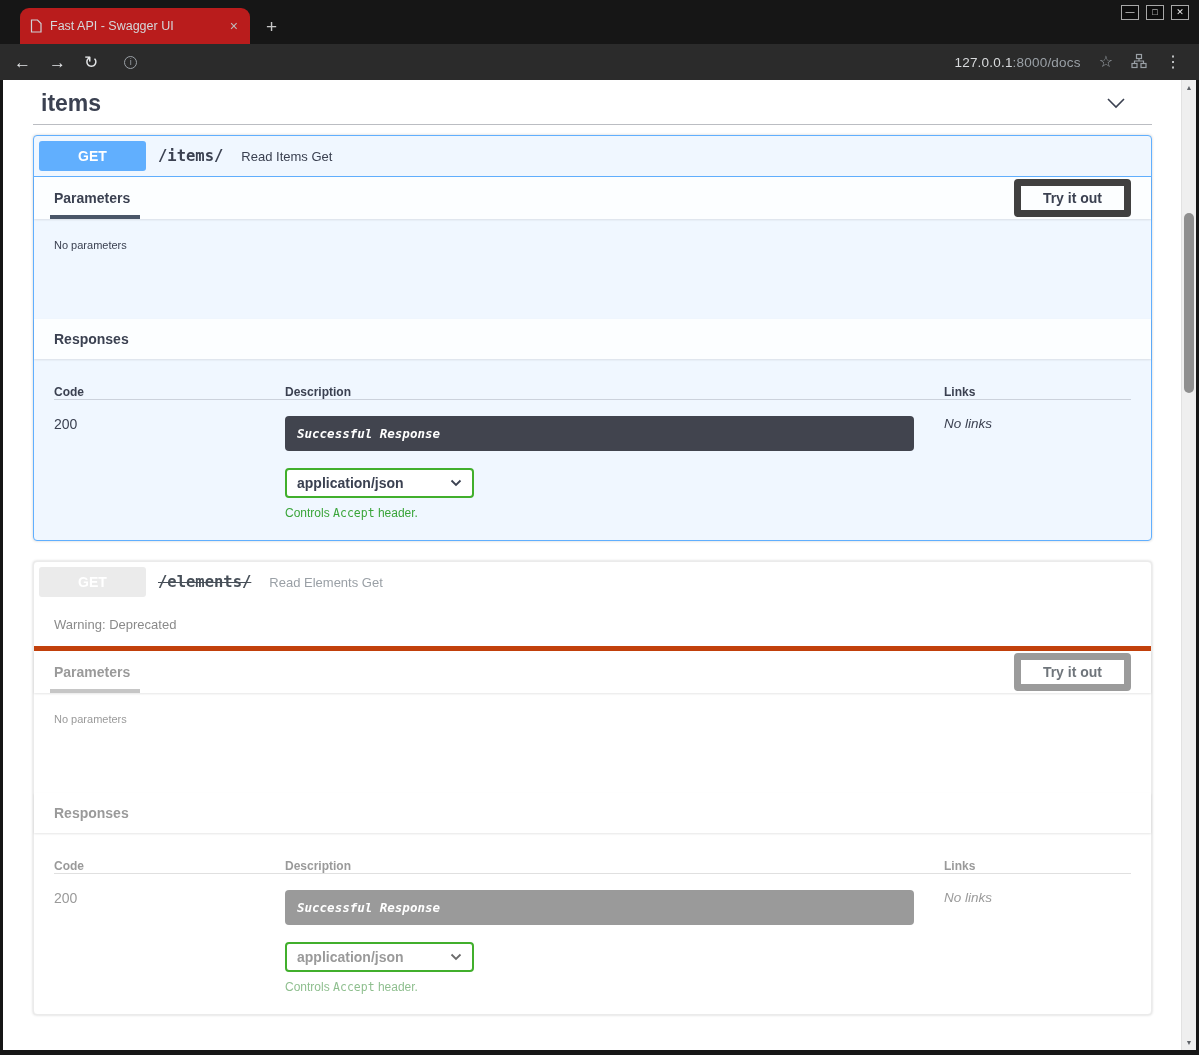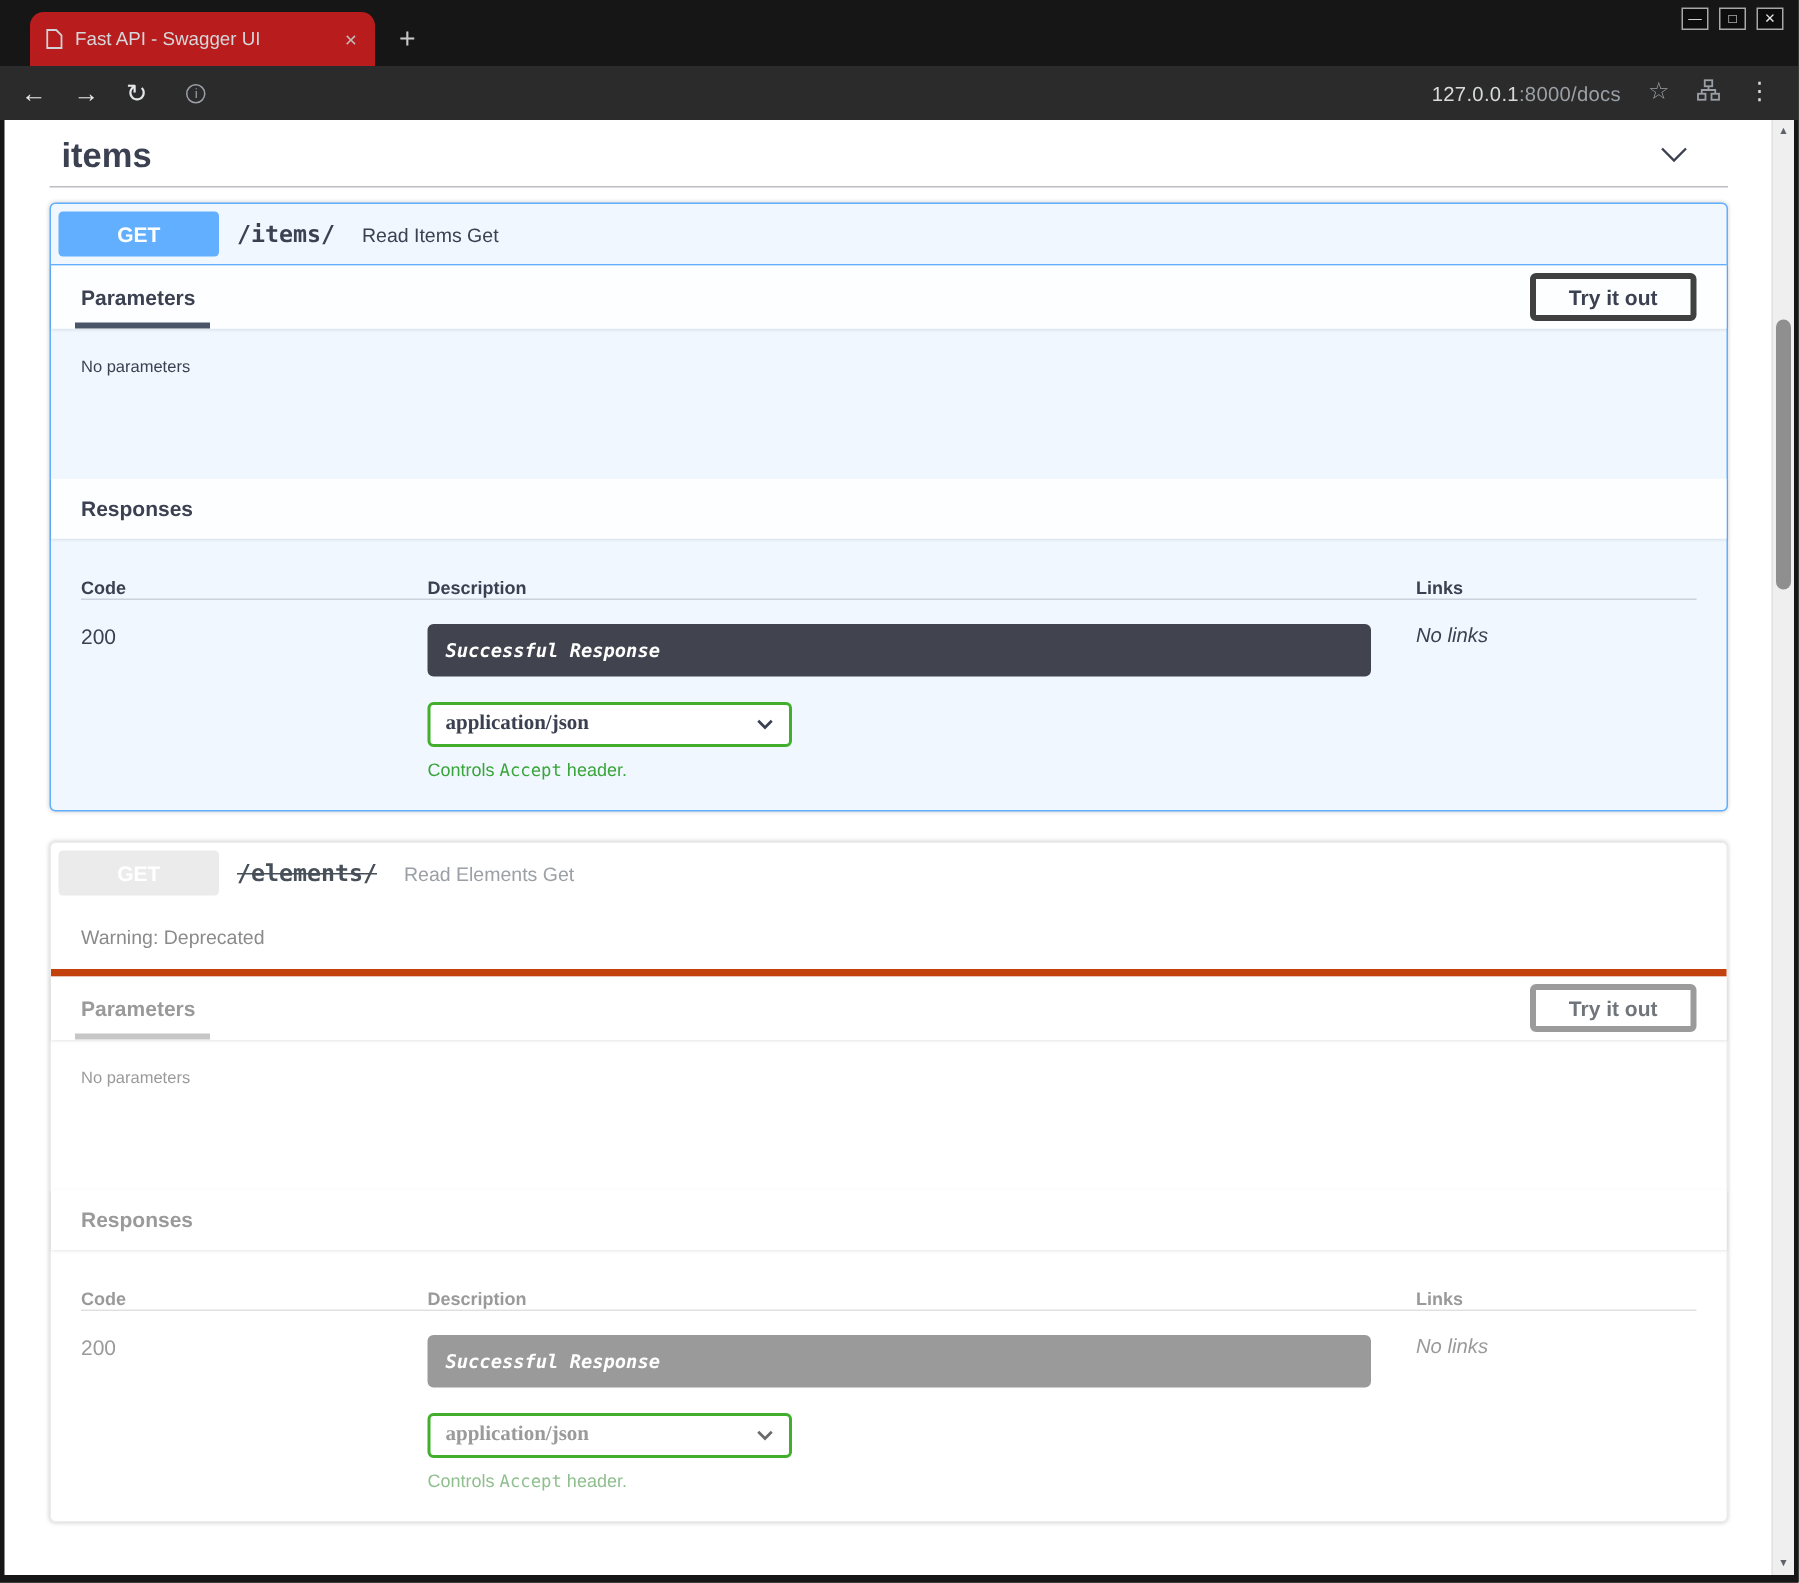--- a/index.html
+++ b/index.html
@@ -65,44 +65,44 @@
                        box-shadow:0 1px 2px rgba(0,0,0,.1); position:relative; }
   .tab-item { position:relative; align-self:stretch; display:flex; align-items:center;
               margin:0; font-size:14px; font-weight:700; color:#3b4151; }
   .tab-item::after { content:""; position:absolute; left:-4px; right:-10px; bottom:0; height:4px; background:#4a5668; }
   .deprecated .tab-item { color:#9a9a9a; }
   .deprecated .tab-item::after { background:#c6c6c6; }
   h4.plain { margin:0; font-size:14px; font-weight:700; color:#3b4151; }
   .deprecated h4.plain { color:#9a9a9a; }
   .responses-header { min-height:40px; }
 
-  .btn-try { border:4px solid #404040; border-radius:4px; background:transparent; padding:4px 22px;
+  .btn-try { border:7px solid #404040; border-radius:4px; background:transparent; padding:4px 22px;
              font-size:14px; font-weight:700; color:#3b4151; font-family:"Liberation Sans",sans-serif; }
   .deprecated .btn-try { color:#6f757b; border-color:#9b9b9b; }
 
   .params-body { padding:20px; min-height:100px; font-size:11px; color:#3b4151; }
   .deprecated .params-body { color:#9a9a9a; }
 
   .responses-body { padding:26px 20px 20px; }
   .res-head { display:grid; grid-template-columns:231px 1fr 187px; font-size:12px; font-weight:700;
               color:#3b4151; border-bottom:1px solid rgba(59,65,81,.2); }
   .deprecated .res-head { color:#9a9a9a; border-bottom-color:rgba(0,0,0,.12); }
   .res-row { display:grid; grid-template-columns:231px 1fr 187px; padding-top:16px; }
   .res-code { font-size:14px; color:#3b4151; }
   .deprecated .res-code { color:#9a9a9a; }
   .res-desc { padding-right:30px; }
   .desc-box { background:var(--response-dark,#41444e); border-radius:4px; padding:10px 12px; color:#fff;
               font-family:"DejaVu Sans Mono", monospace; font-style:italic; font-weight:700; font-size:12.5px; }
   .deprecated .desc-box { background:var(--deprecated-gray,#9a9a9a); }
   .links-val { font-style:italic; font-size:13.5px; color:#3b4151; }
   .deprecated .links-val { color:#9a9a9a; }
 
-  .media-select { margin-top:17px; width:243px; height:30px; border:2px solid var(--accent-green,#41af2c);
+  .media-select { margin-top:17px; width:189px; height:30px; border:2px solid var(--accent-green,#41af2c);
                   border-radius:4px; background:#fff; display:flex; align-items:center;
-                  justify-content:space-between; padding:0 10px; font-size:14px; font-weight:700; color:#3b4151;font-family:Liberation Serif, serif; }
+                  justify-content:space-between; padding:0 10px; font-size:14px; font-weight:700; color:#3b4151; }
   .deprecated .media-select { color:#9a9a9a; }
   .sel-chevron { display:flex; align-items:center; }
   .controls-note { margin-top:8px; font-size:12px; color:#3aa53a; }
   .controls-note code { font-family:"DejaVu Sans Mono", monospace; font-size:11.5px; }
   .deprecated .controls-note { color:#8fbf8f; }
 
   
   .scrollbar { position:absolute; top:0; right:0; bottom:0; width:15px; background:#efefef; border-left:1px solid #e2e2e2; }
   .sb-btn { height:15px; display:flex; align-items:center; justify-content:center; font-size:7px; color:#5f6368; }
   .sb-btn.bottom { position:absolute; bottom:0; left:0; right:0; }

